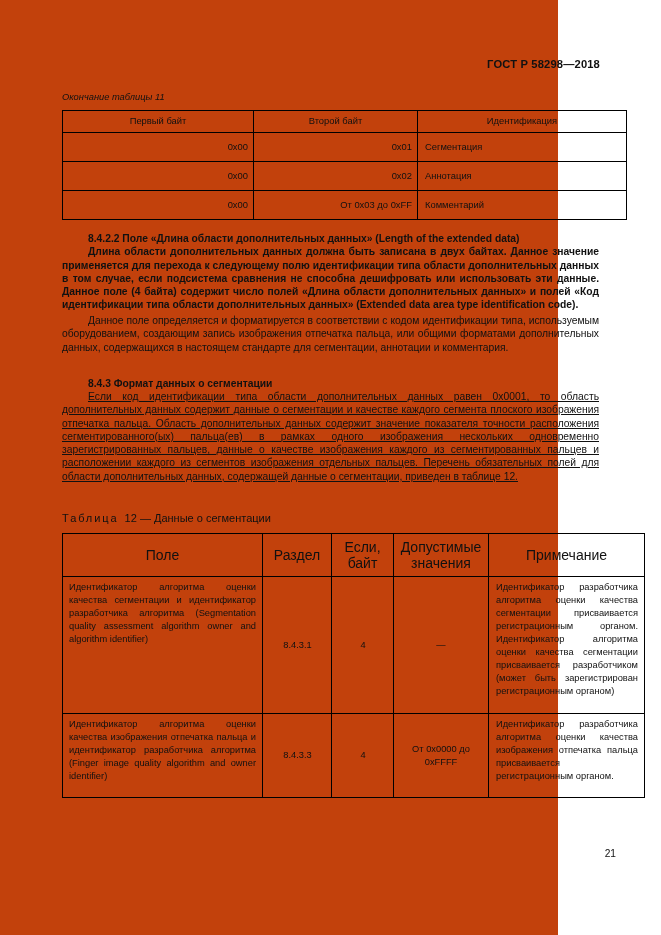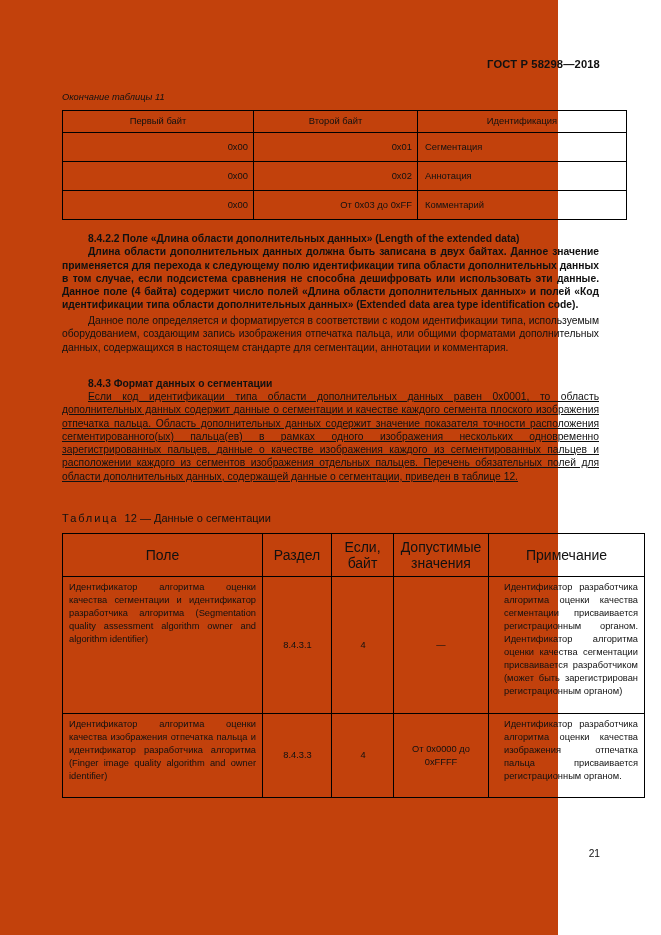--- a/index.html
+++ b/index.html
@@ -159,29 +159,29 @@
   }
   #table12 td.vals {
     text-align: center;
     padding-left: 4px;
     padding-right: 4px;
   }
   #table12 td.note {
     text-align: justify;
     text-align-last: left;
     vertical-align: top;
-    padding: 4px 6px 4px 15px;
+    padding: 4px 6px 4px 7px;
   }
   
   #table12 .thickleft { border-left: 1.6px solid #000; }
 
   
   .folio {
     position: absolute;
-    left: 0;
+    left: 16px;
     top: 848px;
     width: 600px;
     text-align: right;
     font-size: 10.2px;
     color: #111;
   }
 </style>
 </head>
 <body>
 

